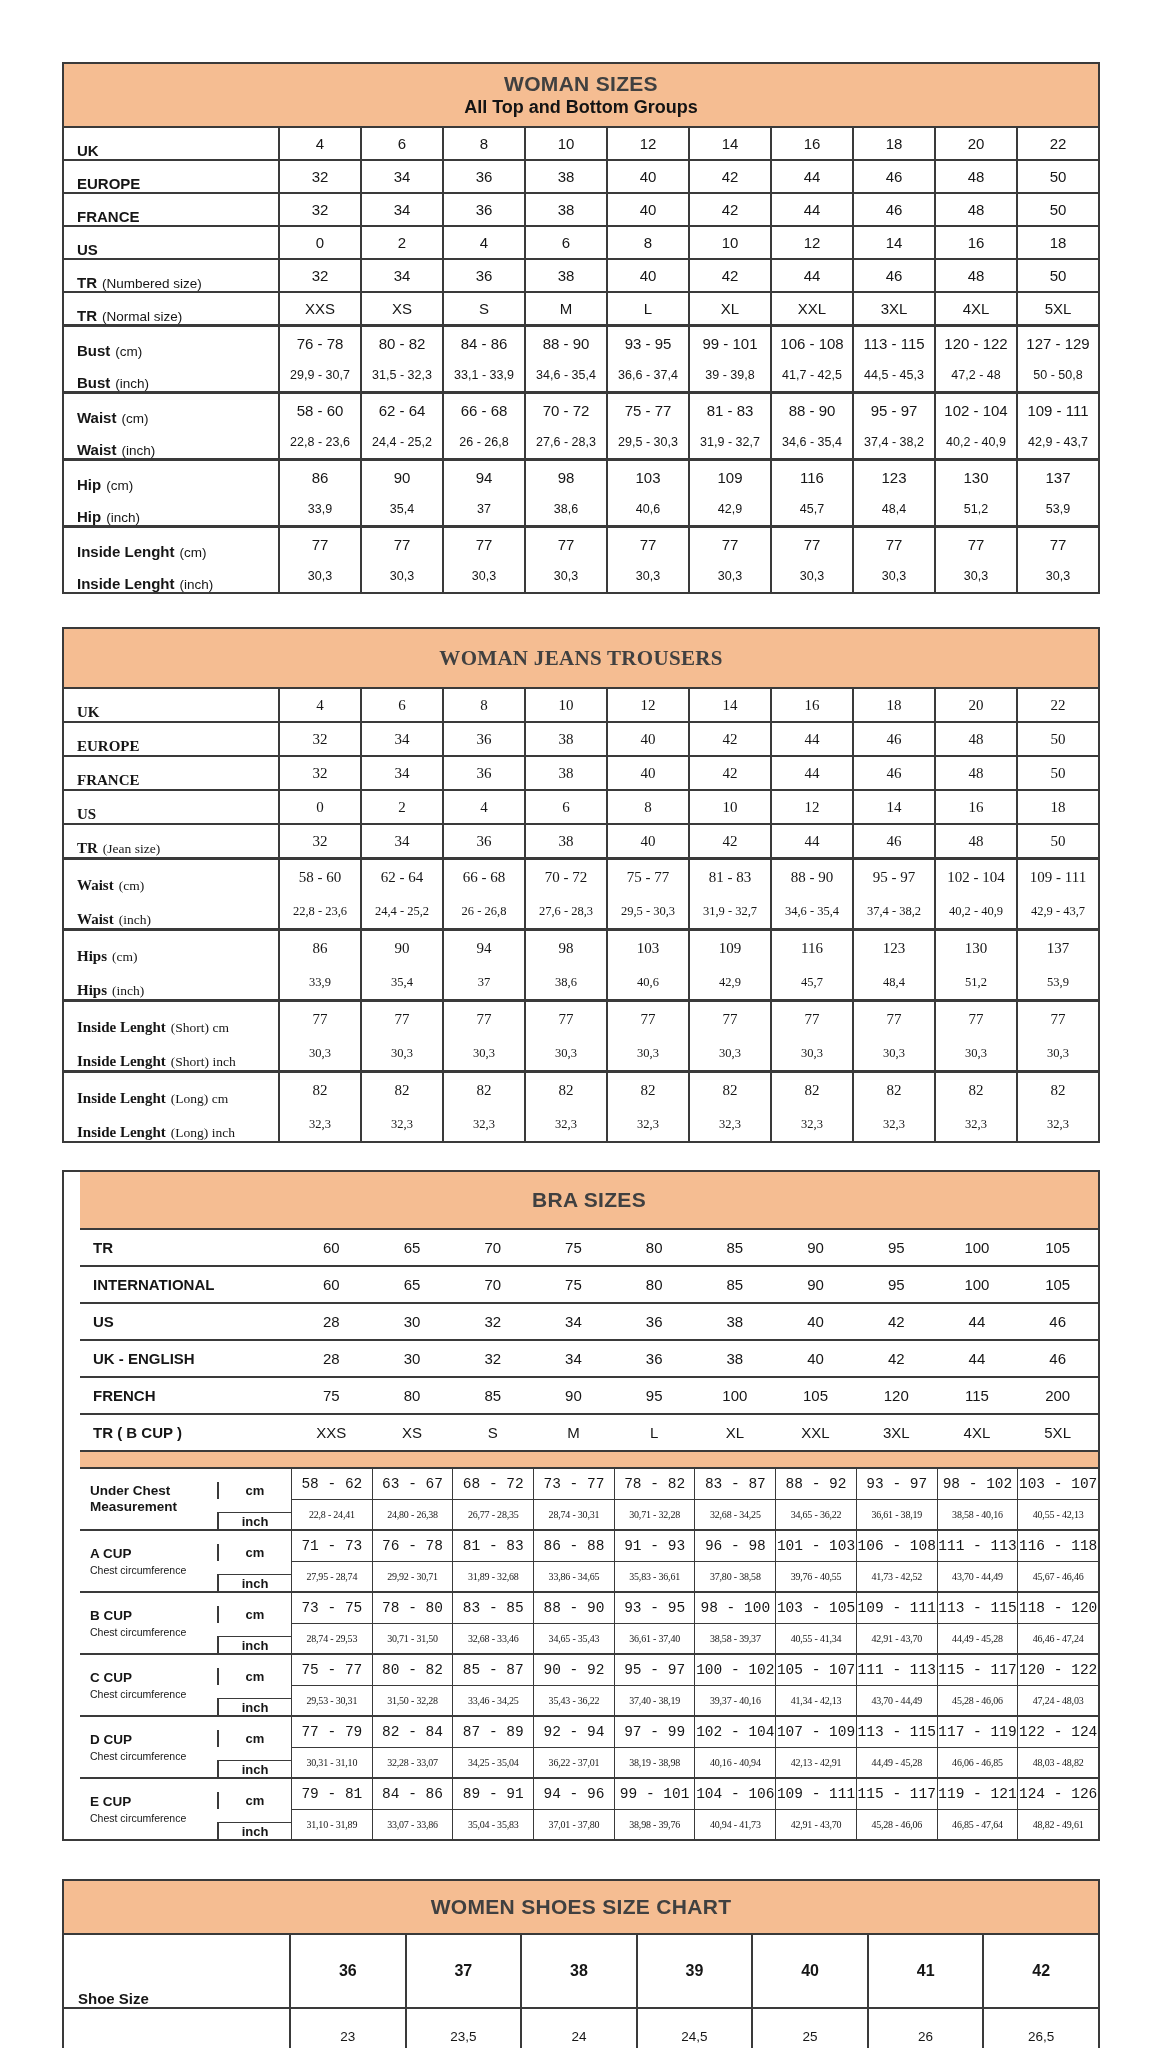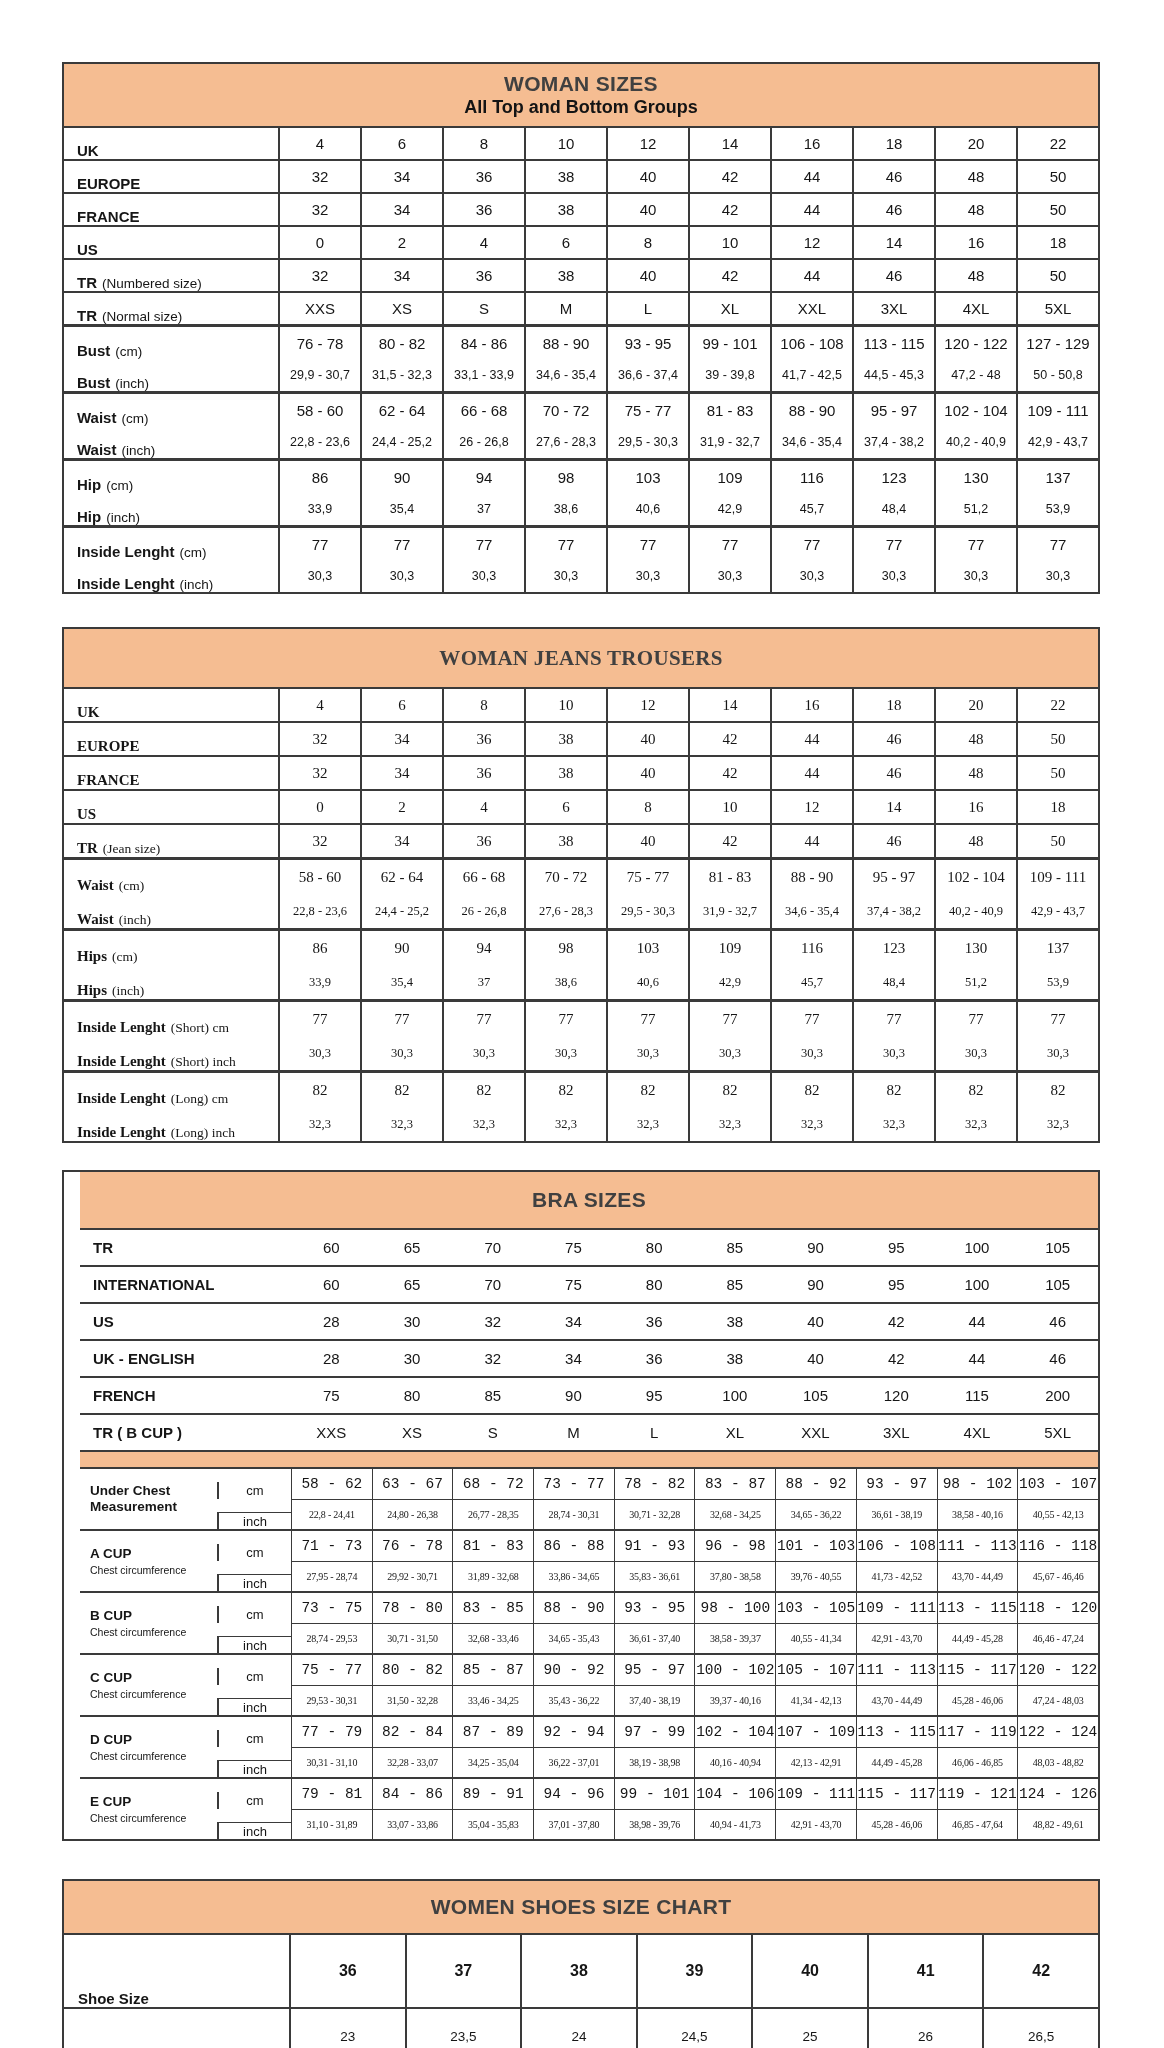--- a/index.html
+++ b/index.html
@@ -52,21 +52,21 @@
 
   
   .cupg{
     display:grid;grid-template-columns:137px 74px repeat(10,1fr);
     grid-template-rows:30px 30px;border-top:2.5px solid #3a3a3a;
   }
   .cupg.first{border-top:0;}
   .clbl{grid-row:1/3;grid-column:1;display:flex;flex-direction:column;justify-content:center;padding-left:10px;padding-right:4px;}
   .clbl-main{font-weight:bold;font-size:13.5px;line-height:1.15;}
   .clbl-sub{font-size:10.5px;margin-top:2px;}
-  .unit{display:flex;align-items:center;justify-content:center;font-weight:normal;font-size:13px;border-left:2px solid #3a3a3a;margin-top:13px;}
+  .unit{display:flex;align-items:center;justify-content:center;font-weight:bold;font-size:13px;border-left:2px solid #3a3a3a;margin-top:13px;}
   .unit.u2{grid-column:2;border-top:1.5px solid #3a3a3a;}
   .cv{display:flex;align-items:center;justify-content:center;border-left:1.5px solid #3a3a3a;}
   .cv.cm-v{font-size:14.5px;font-family:Liberation Mono, monospace;}
   .cv.in-v{font-size:10px;border-top:1.5px solid #3a3a3a;letter-spacing:-.2px;font-family:Liberation Serif, serif;}
 
   
   .srow{display:grid;grid-template-columns:225px repeat(7,1fr);border-top:2px solid #3a3a3a;}
   .srow:first-child{border-top:0;}
   .srow-1{height:72px;}
   .srow-2{height:54px;}

